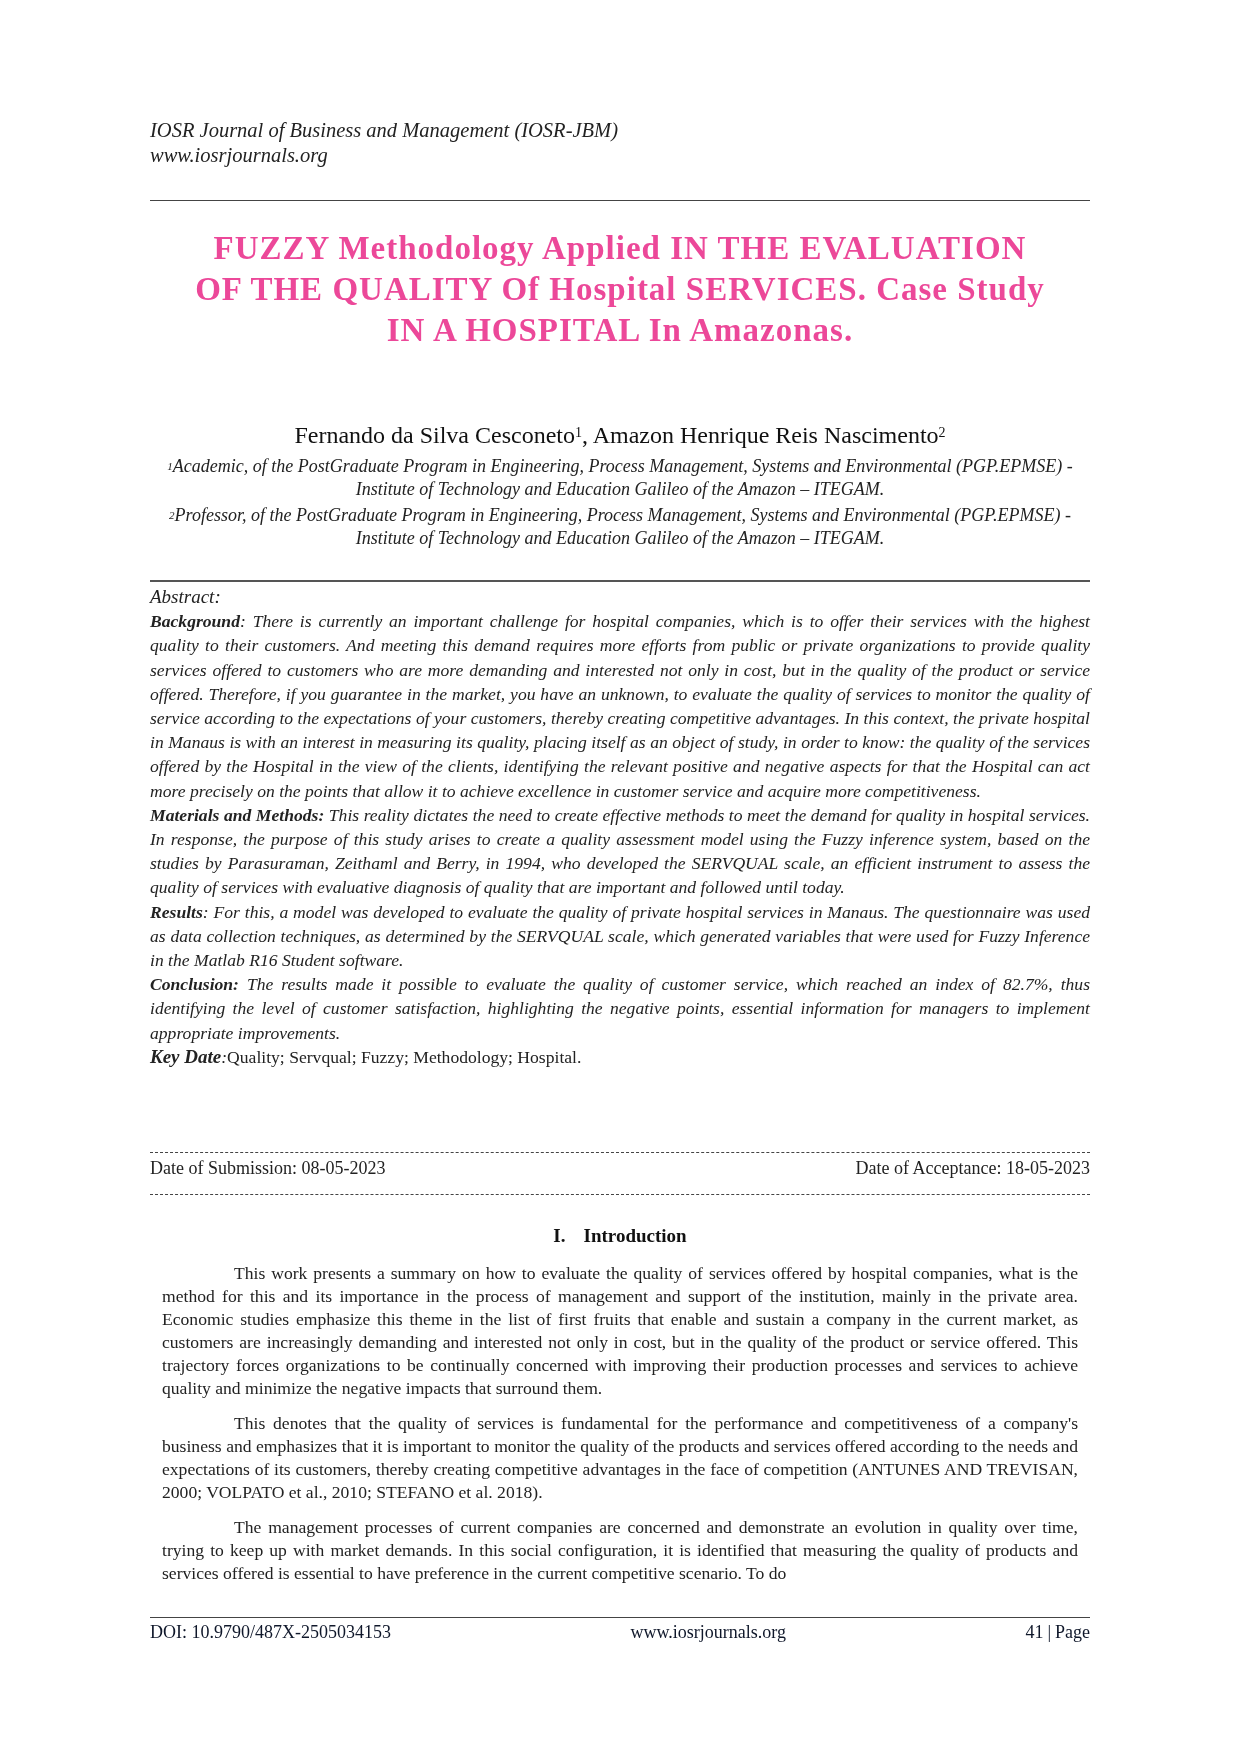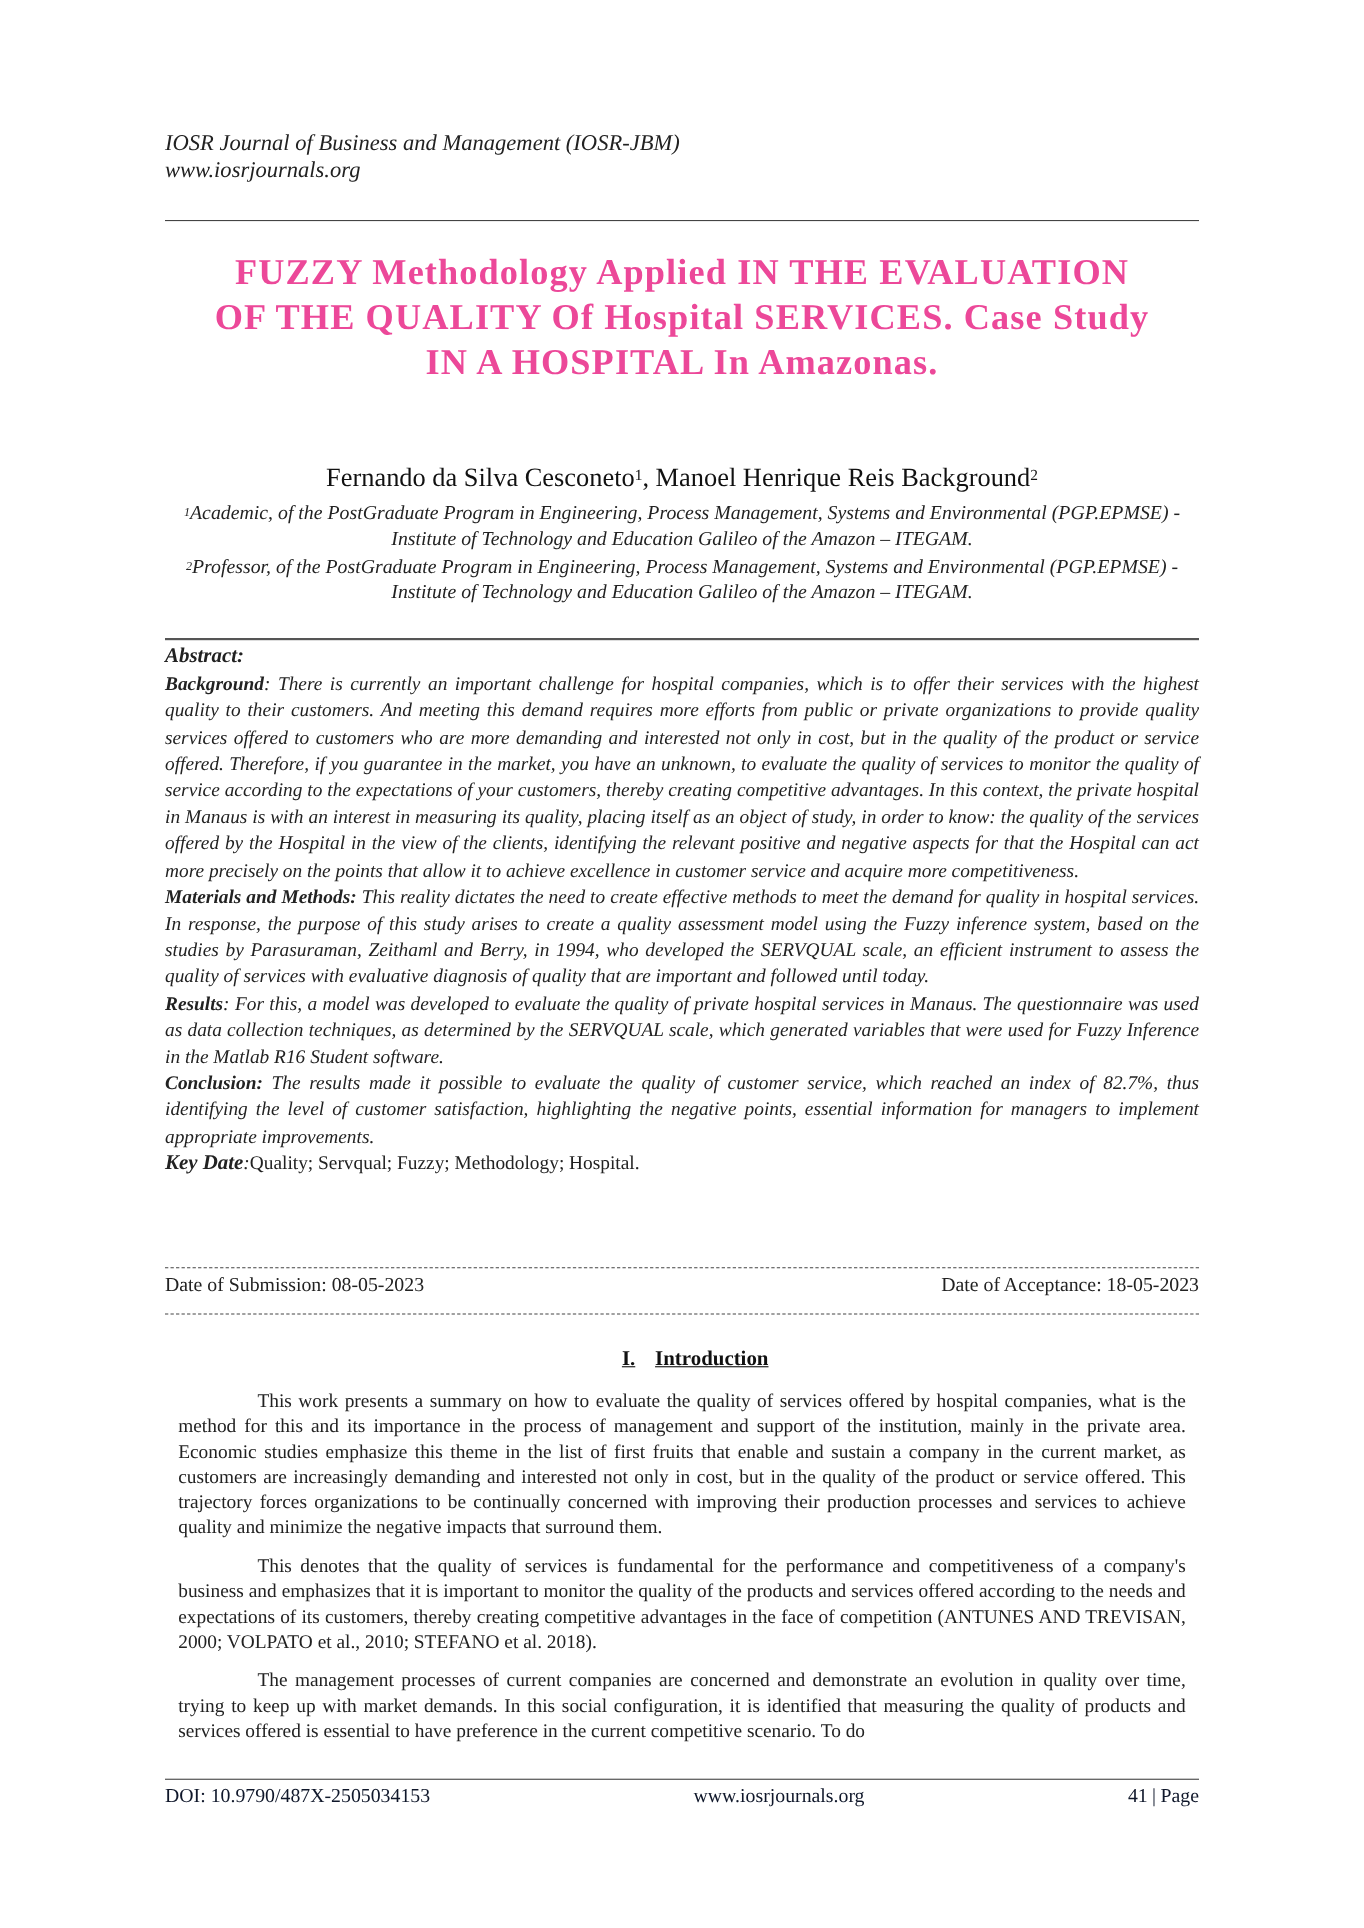--- a/index.html
+++ b/index.html
@@ -27,37 +27,37 @@
     font-style: italic; font-size: 18px; line-height: 23px; color: #222;
   }
   .affil sup { font-size: 11px; vertical-align: top; }
   .affil-1 { top: 455px; }
   .affil-2 { top: 504px; }
   .abstract-rule { position: absolute; top: 580px; left: 0; width: 940px; border-top: 2px solid #555; }
   .abstract {
     position: absolute; top: 585px; left: 0; width: 940px;
     font-style: italic; font-size: 17.6px; line-height: 24.2px; text-align: justify; color: #222;
   }
-  .abstract-heading { font-weight: bold; font-size: 19px; display: block; }
+  .abstract-heading { font-weight: normal; font-size: 19px; display: block; }
   .abstract b { font-weight: bold; }
   .keywords { display: block; }
   .keywords .kw-values { font-style: normal; }
   .dash-line {
     position: absolute; left: 0; width: 940px; height: 0;
     border-top: 1.5px dashed #444;
   }
   .dash-1 { top: 1152px; }
   .dash-2 { top: 1194px; }
   .dates {
     position: absolute; top: 1158px; left: 0; width: 940px;
     display: flex; justify-content: space-between; font-size: 18px; color: #222;
   }
   .section-title {
-    position: absolute; top: 1225px; left: 12px; width: 940px; text-align: center;
-    font-weight: bold; font-size: 19px; text-decoration: underline;
+    position: absolute; top: 1225px; left: 0; width: 940px; text-align: center;
+    font-weight: bold; font-size: 19px;
   }
   .section-title .num { margin-right: 18px; }
   .intro {
     position: absolute; top: 1250px; left: 0; width: 940px;
     font-size: 17.6px; line-height: 23px; text-align: justify; color: #222;
   }
   .intro p { margin: 12px; text-indent: 72px; }
   .footer-rule { position: absolute; top: 1617px; left: 0; width: 940px; border-top: 1px solid #444; }
   .footer {
     position: absolute; top: 1622px; left: 0; width: 940px;
@@ -72,21 +72,21 @@
 
   <div class="journal-header">
     <div>IOSR Journal of Business and Management (IOSR-JBM)</div>
     <div>www.iosrjournals.org</div>
   </div>
   <div class="header-rule"></div>
 
   <div class="title">FUZZY Methodology Applied IN THE EVALUATION OF THE QUALITY Of Hospital SERVICES. Case Study IN A HOSPITAL In Amazonas.</div>
 
   <div class="authors">
-    <span>Fernando da Silva Cesconeto</span><sup>1</sup><span>, </span><span>Manoel Henrique Reis Background</span><sup>2</sup>
+    <span>Fernando da Silva Cesconeto</span><sup>1</sup><span>, </span><span>Amazon Henrique Reis Nascimento</span><sup>2</sup>
   </div>
 
   <div class="affil affil-1">
     <sup>1</sup><span>Academic, of the PostGraduate Program in Engineering, Process Management, Systems and Environmental (PGP.EPMSE) - Institute of Technology and Education Galileo of the Amazon – ITEGAM.</span>
   </div>
   <div class="affil affil-2">
     <sup>2</sup><span>Professor, of the PostGraduate Program in Engineering, Process Management, Systems and Environmental (PGP.EPMSE) - Institute of Technology and Education Galileo of the Amazon – ITEGAM.</span>
   </div>
 
   <div class="abstract-rule"></div>

